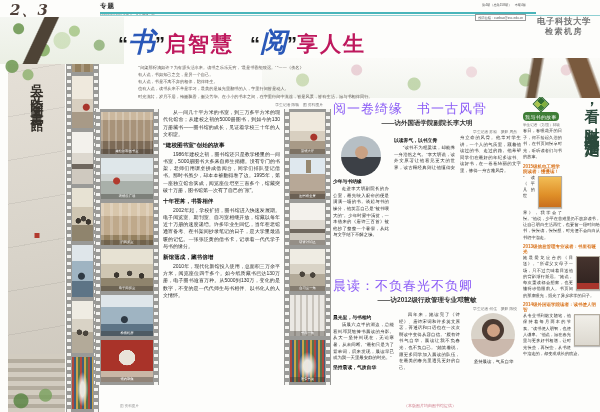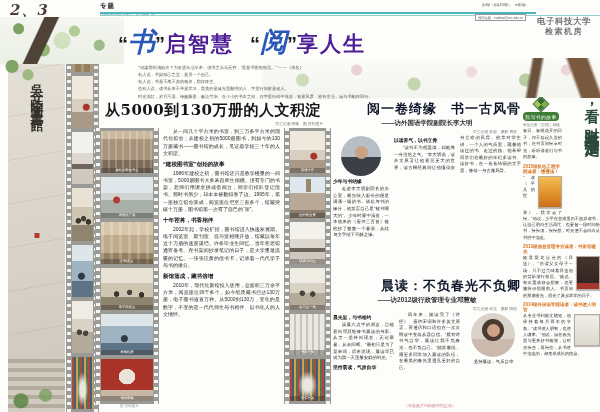--- a/index.html
+++ b/index.html
@@ -39,21 +39,21 @@
       radial-gradient(circle at 28% 30%,rgba(232,205,211,.9) 0 5px,transparent 6px),
       radial-gradient(circle at 45% 65%,rgba(183,207,158,.8) 0 6px,transparent 7px),
       radial-gradient(circle at 62% 35%,rgba(238,216,220,.9) 0 5px,transparent 6px),
       radial-gradient(circle at 78% 55%,rgba(167,196,140,.8) 0 6px,transparent 7px),
       radial-gradient(circle at 90% 30%,rgba(235,210,214,.9) 0 5px,transparent 6px),
       linear-gradient(180deg,#fbfbf8,#f2f4ee);}
   .btitle{position:absolute;left:118px;top:24px;width:330px;z-index:4;white-space:nowrap;}
   .btitle .bq{font-size:20px;font-weight:700;color:#1c1c1c;}
   .btitle .bw{font-size:27px;font-weight:700;font-style:italic;color:#2a58b8;
               font-family:"DejaVu Serif",serif;}
-  .btitle .bt{font-size:21px;font-weight:700;color:#4c1d95;letter-spacing:2px;}
+  .btitle .bt{font-size:21px;font-weight:700;color:#be185d;letter-spacing:2px;}
   .btitle .gap{display:inline-block;width:16px;}
   .quote{position:absolute;left:138px;top:64px;width:252px;z-index:4;font-size:4.2px;
          color:#5a5550;line-height:1.7;font-family:"DejaVu Serif",serif;}
 
   
   .wall{position:absolute;left:8px;top:58px;width:57px;height:354px;z-index:2;
     background:
       repeating-linear-gradient(-10deg,transparent 0 42px,rgba(0,0,0,.06) 42px 43px),
       linear-gradient(170deg,#e5e0d7 0%,#d8d3c9 55%,#ccc6bb 100%);}
   .wall .stairs{position:absolute;left:0;right:0;bottom:0;height:58px;
@@ -116,21 +116,21 @@
   .la-by{font-size:3.8px;color:#777;text-align:right;margin:1px 8px 0 0;}
   .la-body{display:flex;gap:4px;margin-top:2px;height:276px;}
   .stripA{width:64px;height:100%;}
   .stripB{width:47px;height:100%;}
   .la-text{flex:1;overflow:hidden;font-size:5px;line-height:1.45;color:#2c2c2c;text-align:justify;}
   .la-text p{margin:0 0 2px;text-indent:2em;}
   .shead{font-size:5.6px;font-weight:700;color:#111;margin:3px 0 1.5px;text-indent:0;}
 
   
   .mid{position:absolute;left:333px;top:100px;width:188px;z-index:4;}
-  .m-h{font-size:13px;font-weight:700;text-align:right;color:#0f172a;
+  .m-h{font-size:13px;font-weight:400;text-align:left;color:#8b5cf6;
        font-family:"DejaVu Serif",serif;letter-spacing:1px;}
   .m-s{font-size:6.5px;text-align:center;color:#333;margin-top:1px;font-weight:700;}
   .m-by{font-size:3.8px;color:#777;text-align:right;margin:1px 4px 1px 0;}
   .m-body{display:flex;gap:5px;overflow:hidden;font-size:4.4px;line-height:1.5;
           color:#2c2c2c;text-align:justify;}
   .m1-body{height:120px;}
   .m2-body{height:112px;}
   .mcol2{flex:1;columns:2;column-gap:5px;}
   .mnarrow{width:56px;}
   .m-body p{margin:0 0 2px;text-indent:2em;}
@@ -216,21 +216,20 @@
     <div class="fr pa3"></div>
     <div class="fr pb1"></div>
     <div class="fr pb3"></div>
     <div class="fr pa4"></div>
     <div class="fr pa5"></div>
     <div class="fr pb4"></div>
     <div class="fr pb6"></div>
   </div>
 
   <div class="laft">
-    <div class="la-h">从5000到130万册的人文积淀</div>
     <div class="la-by">学生记者 陈颖　图 资料图片</div>
     <div class="la-body">
       <div class="strip stripA">
         <div class="fr pa1">
             <span class="cap">建校初期图书室</span>
           </div>
         <div class="fr pa2">
             <span class="cap">老馆前广场</span>
           </div>
         <div class="fr pa3">

